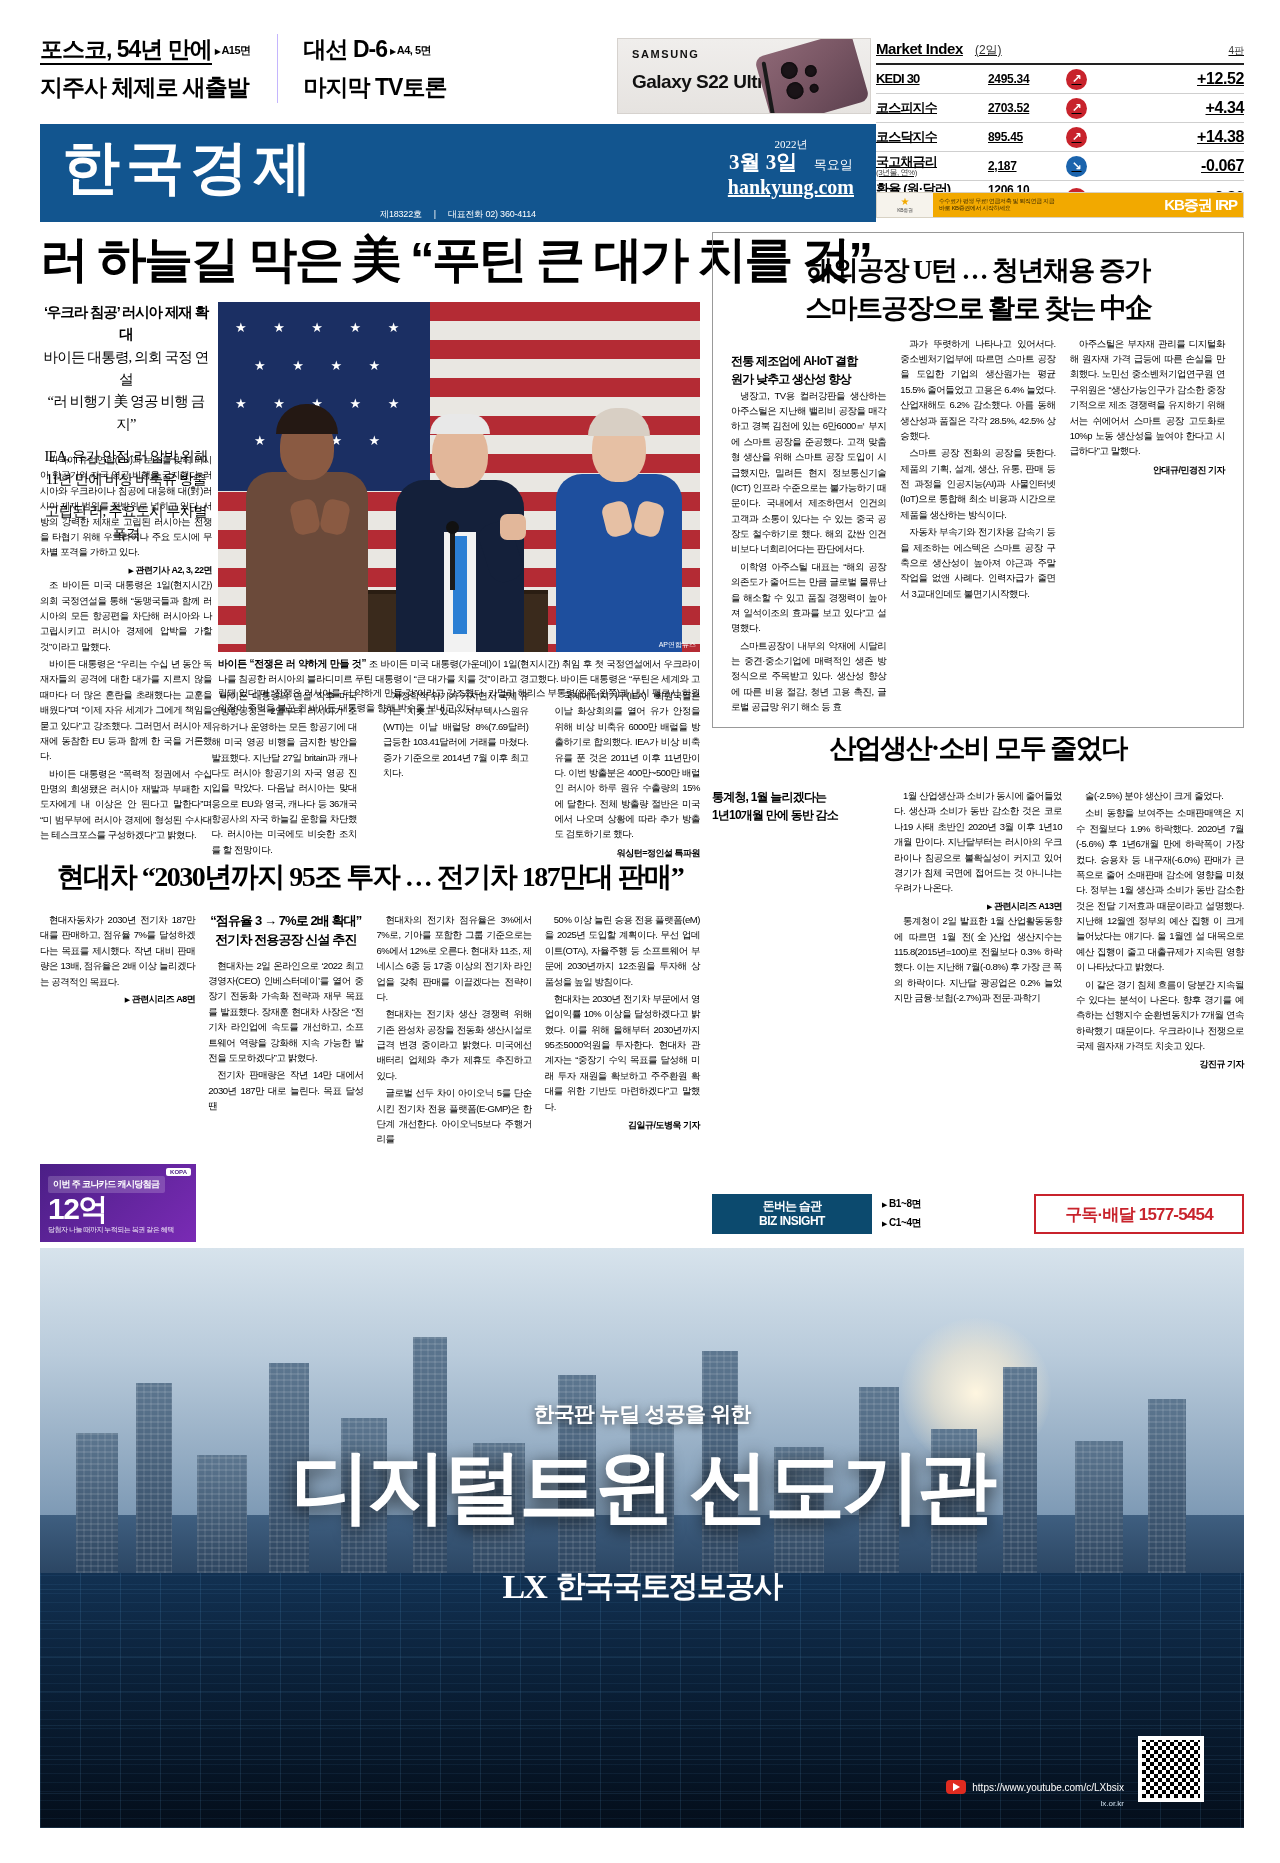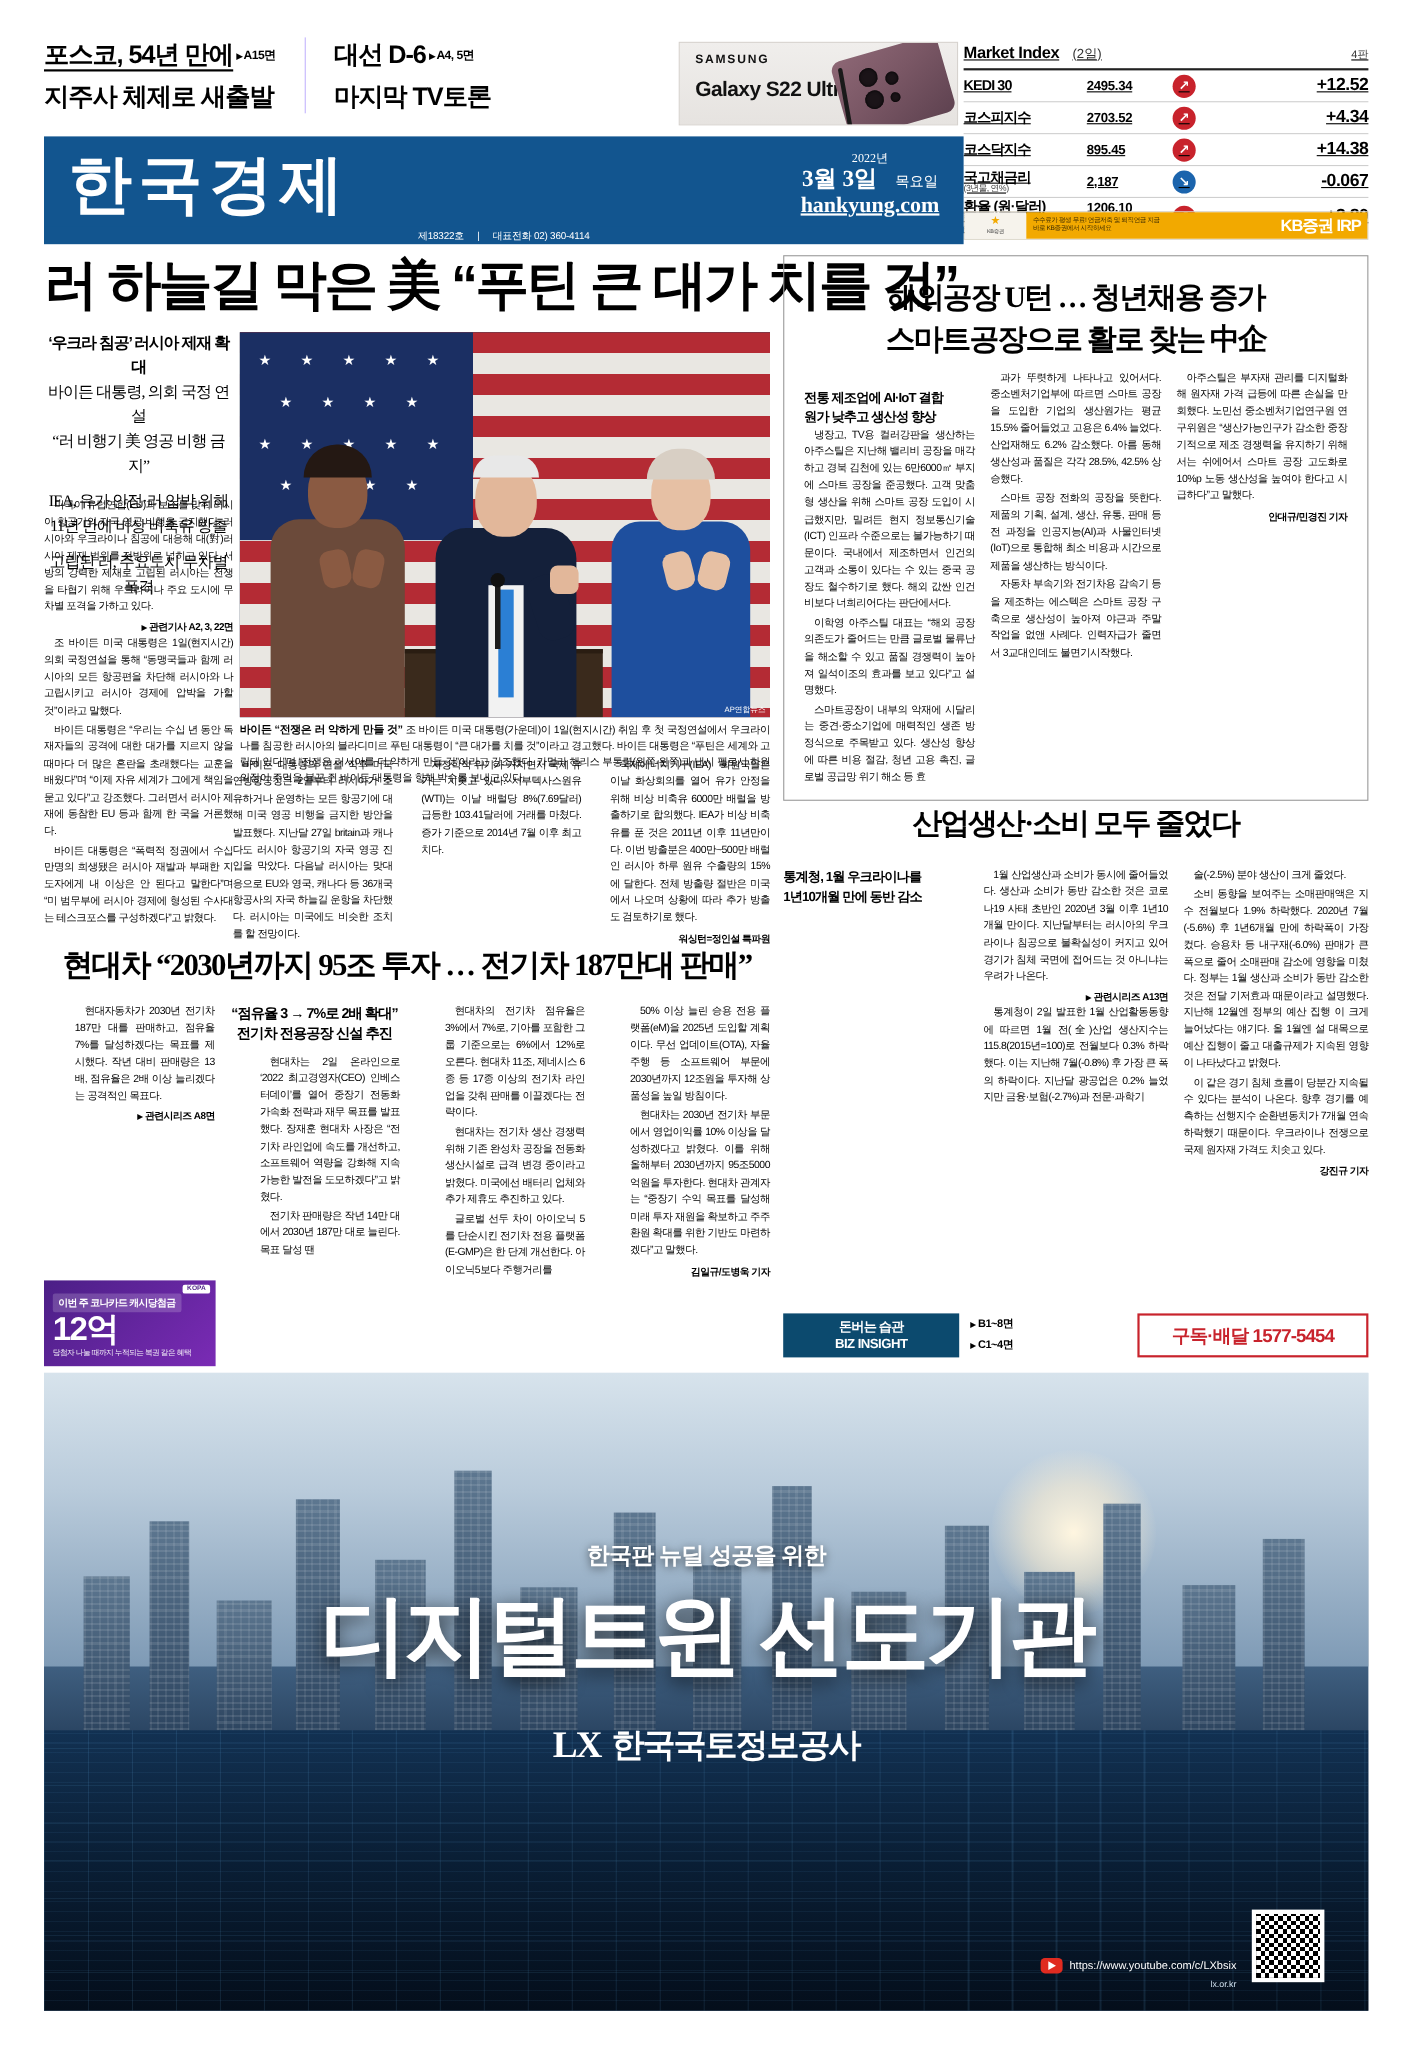--- a/index.html
+++ b/index.html
@@ -155,21 +155,21 @@
   .sb2 { position: absolute; left: 712px; top: 730px; width: 532px; }
   .sb2-head { text-align: center; font-family: "Liberation Serif","DejaVu Serif", serif; font-size: 27px; font-weight: 700; letter-spacing: -1.6px; padding-bottom: 14px; }
   .sb2-sub { font-size: 12px; font-weight: 700; letter-spacing: -0.8px; line-height: 1.5; }
   .sb2-cols { display: flex; gap: 14px; margin-top: 8px; }
   .sb2-col { width: 168px; font-size: 9.5px; line-height: 1.62; letter-spacing: -0.45px; text-align: justify; }
   .sb2-col p { text-indent: 9px; margin-bottom: 2px; }
   .hyundai { position: absolute; left: 40px; top: 858px; width: 660px; }
   .hyundai-head { text-align: center; font-family: "Liberation Serif","DejaVu Serif", serif; font-size: 28px; font-weight: 700; letter-spacing: -1.5px; white-space: nowrap; }
   .hyundai-cols { display: flex; gap: 13px; margin-top: 16px; }
   .hcol { width: 156px; font-size: 9.5px; line-height: 1.62; letter-spacing: -0.45px; text-align: justify; }
-  .hcol p { text-indent: 9px; margin-bottom: 2px; margin-left: 28px; }
+  .hcol p { text-indent: 9px; margin-bottom: 2px; }
   .hsub { font-size: 13px; font-weight: 700; letter-spacing: -0.9px; text-align: center; line-height: 1.45; margin-bottom: 8px; }
 
   
   .kopa { position: absolute; left: 40px; top: 1164px; width: 156px; height: 78px; background: linear-gradient(135deg,#4b1f86 0%, #7a2bb5 100%); color: #fff; overflow: hidden; }
   .kopa-tag { position: absolute; right: 5px; top: 4px; font-size: 6px; background: #fff; color: #4b1f86; padding: 1px 4px; border-radius: 2px; font-weight: 700; }
   .kopa-l1 { position: absolute; left: 8px; top: 12px; font-size: 9px; font-weight: 700; letter-spacing: -0.6px; background: rgba(255,255,255,0.18); padding: 2px 5px; border-radius: 2px; }
   .kopa-amt { position: absolute; left: 8px; top: 30px; font-size: 30px; font-weight: 700; letter-spacing: -1.5px; line-height: 1; }
   .kopa-l2 { position: absolute; left: 8px; bottom: 7px; font-size: 7px; letter-spacing: -0.5px; opacity: .95; }
 
   
@@ -466,21 +466,21 @@
         <div class="byline">안대규/민경진 기자</div>
       </div>
     </div>
   </div>
 
   <div class="sb2">
     <div class="sb2-head">산업생산·소비 모두 줄었다</div>
     <div class="sb2-cols">
       <div class="sb2-col">
         <div class="sb2-sub">
-          <div>통계청, 1월 우크라이나를</div>
+          <div>통계청, 1월 늘리겠다는</div>
           <div>1년10개월 만에 동반 감소</div>
         </div>
       </div>
       <div class="sb2-col">
         <p>1월 산업생산과 소비가 동시에 줄어들었다. 생산과 소비가 동반 감소한 것은 코로나19 사태 초반인 2020년 3월 이후 1년10개월 만이다. 지난달부터는 러시아의 우크라이나 침공으로 불확실성이 커지고 있어 경기가 침체 국면에 접어드는 것 아니냐는 우려가 나온다.</p>
         <div class="relbox">관련시리즈 A13면</div>
         <p>통계청이 2일 발표한 1월 산업활동동향에 따르면 1월 전(全)산업 생산지수는 115.8(2015년=100)로 전월보다 0.3% 하락했다. 이는 지난해 7월(-0.8%) 후 가장 큰 폭의 하락이다. 지난달 광공업은 0.2% 늘었지만 금융·보험(-2.7%)과 전문·과학기</p>
       </div>
       <div class="sb2-col">
         <p>술(-2.5%) 분야 생산이 크게 줄었다.</p>

